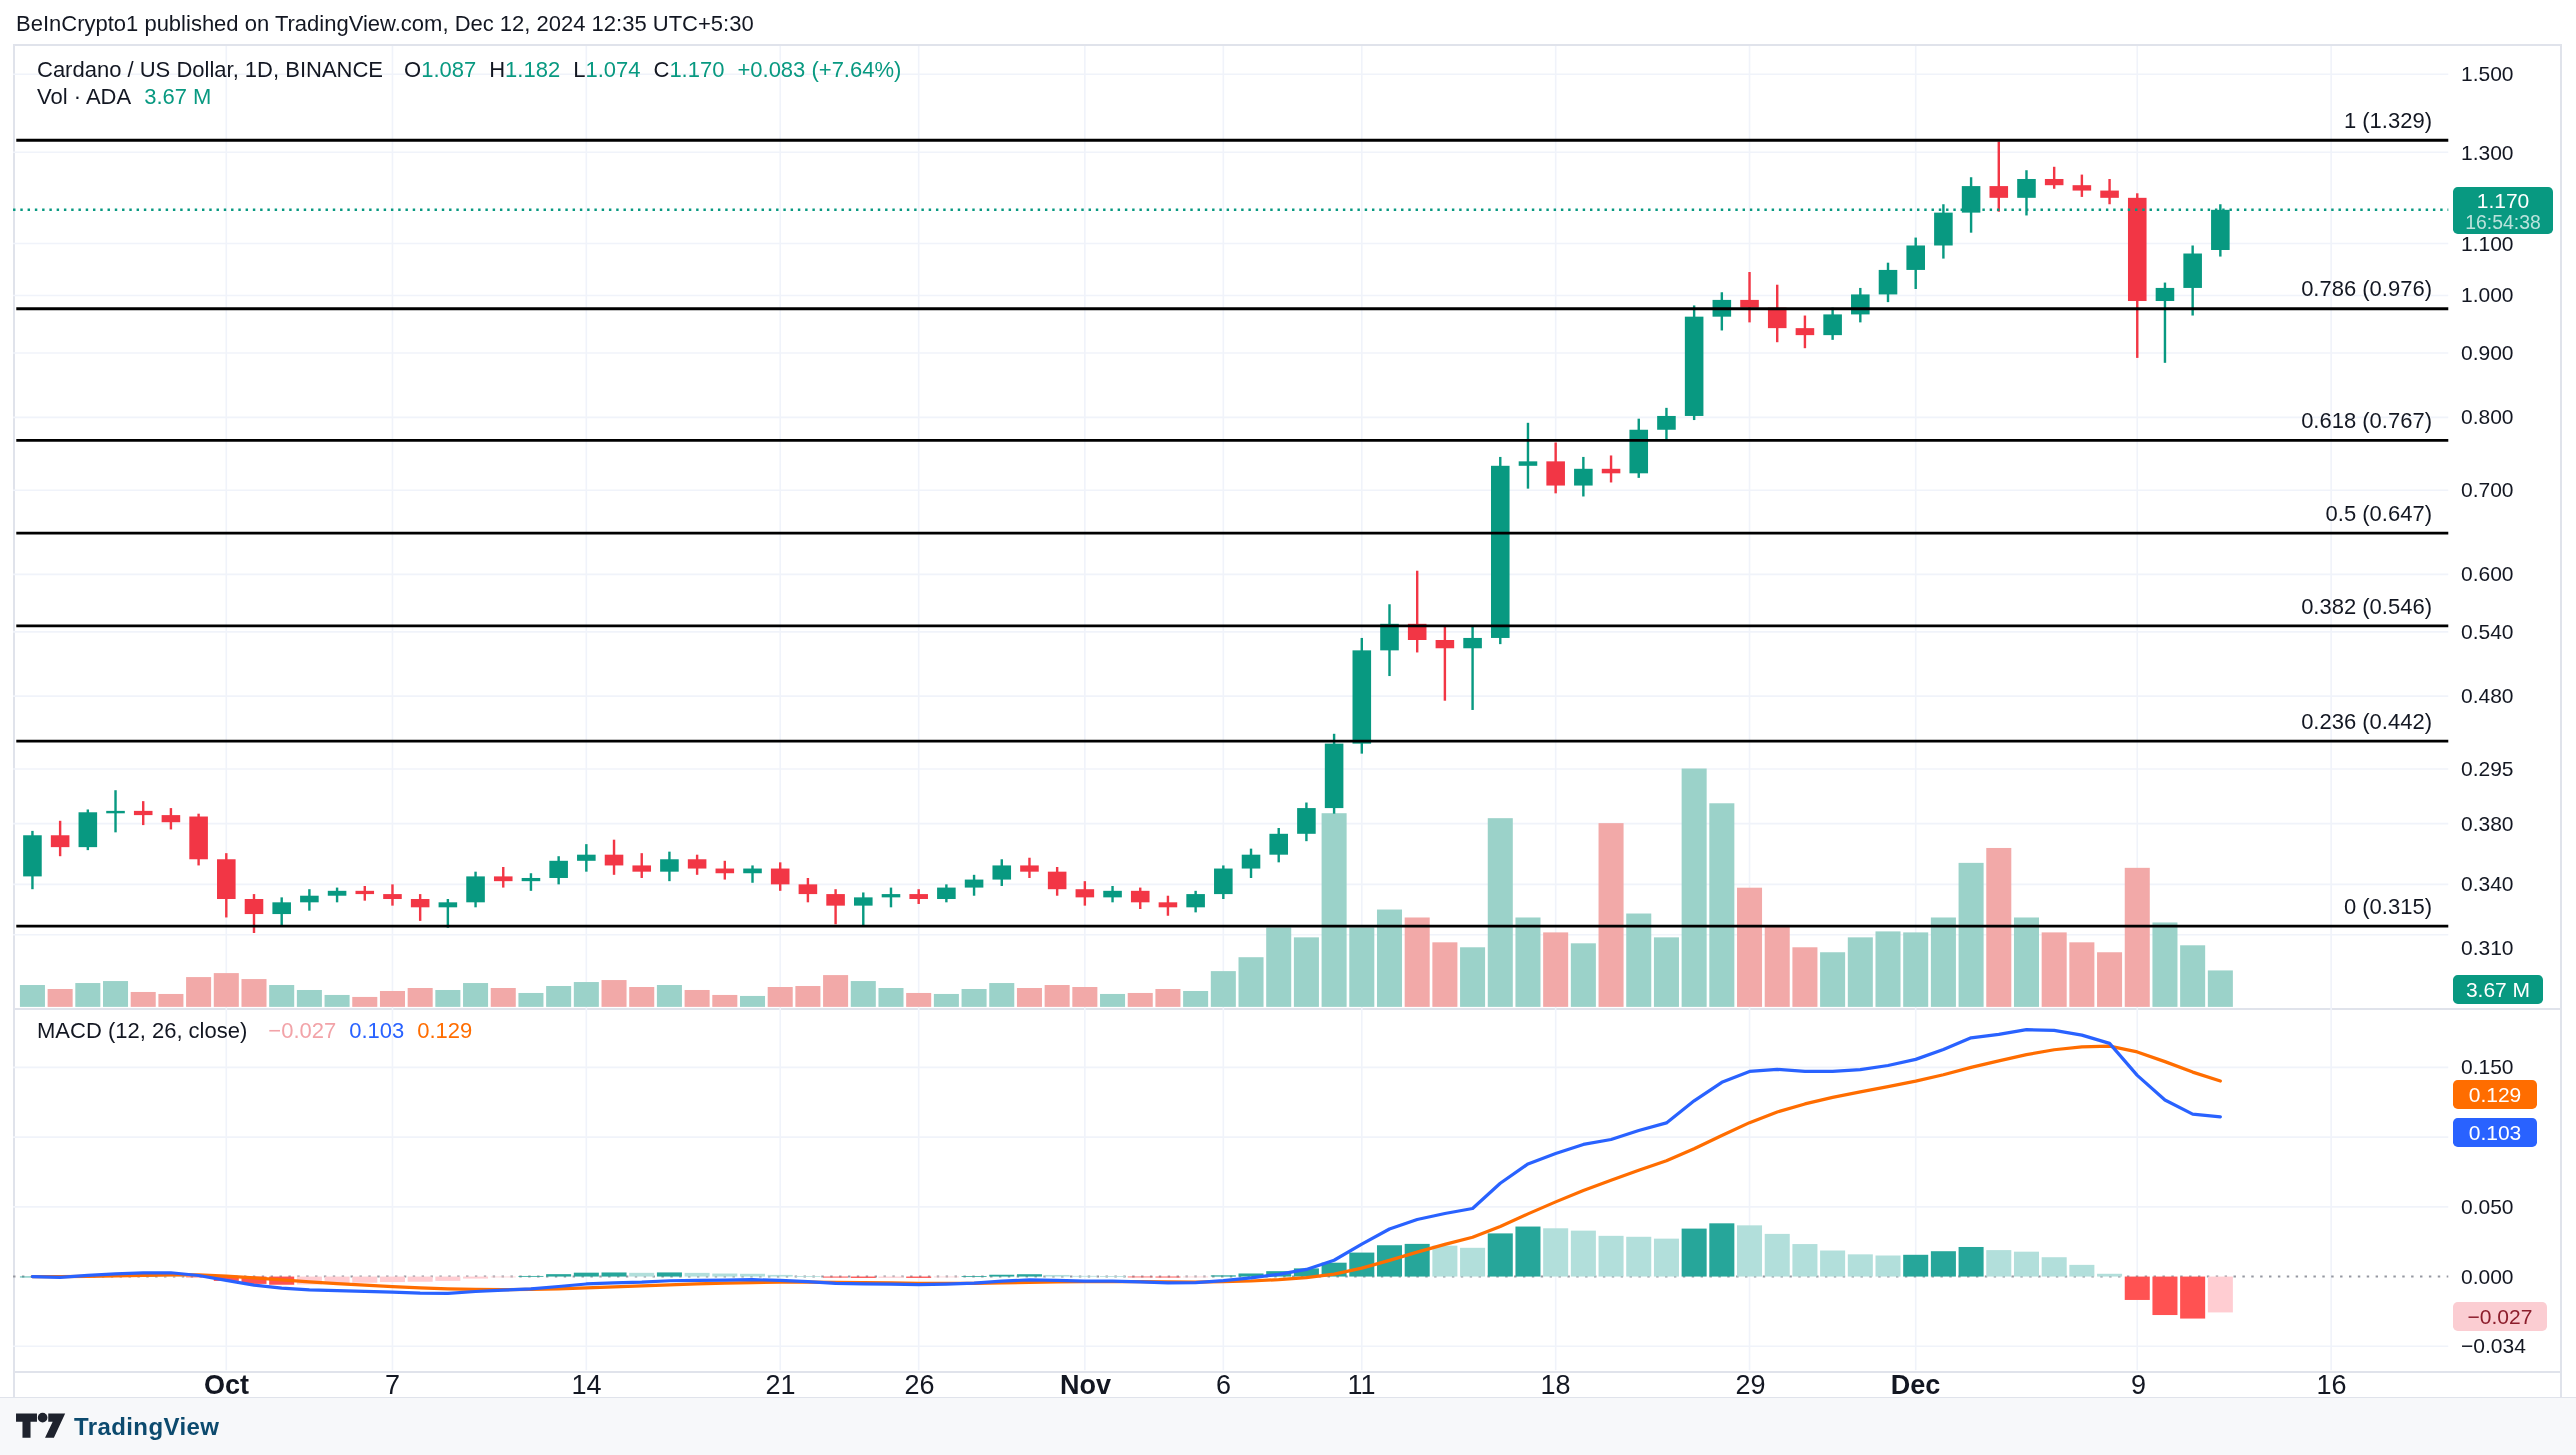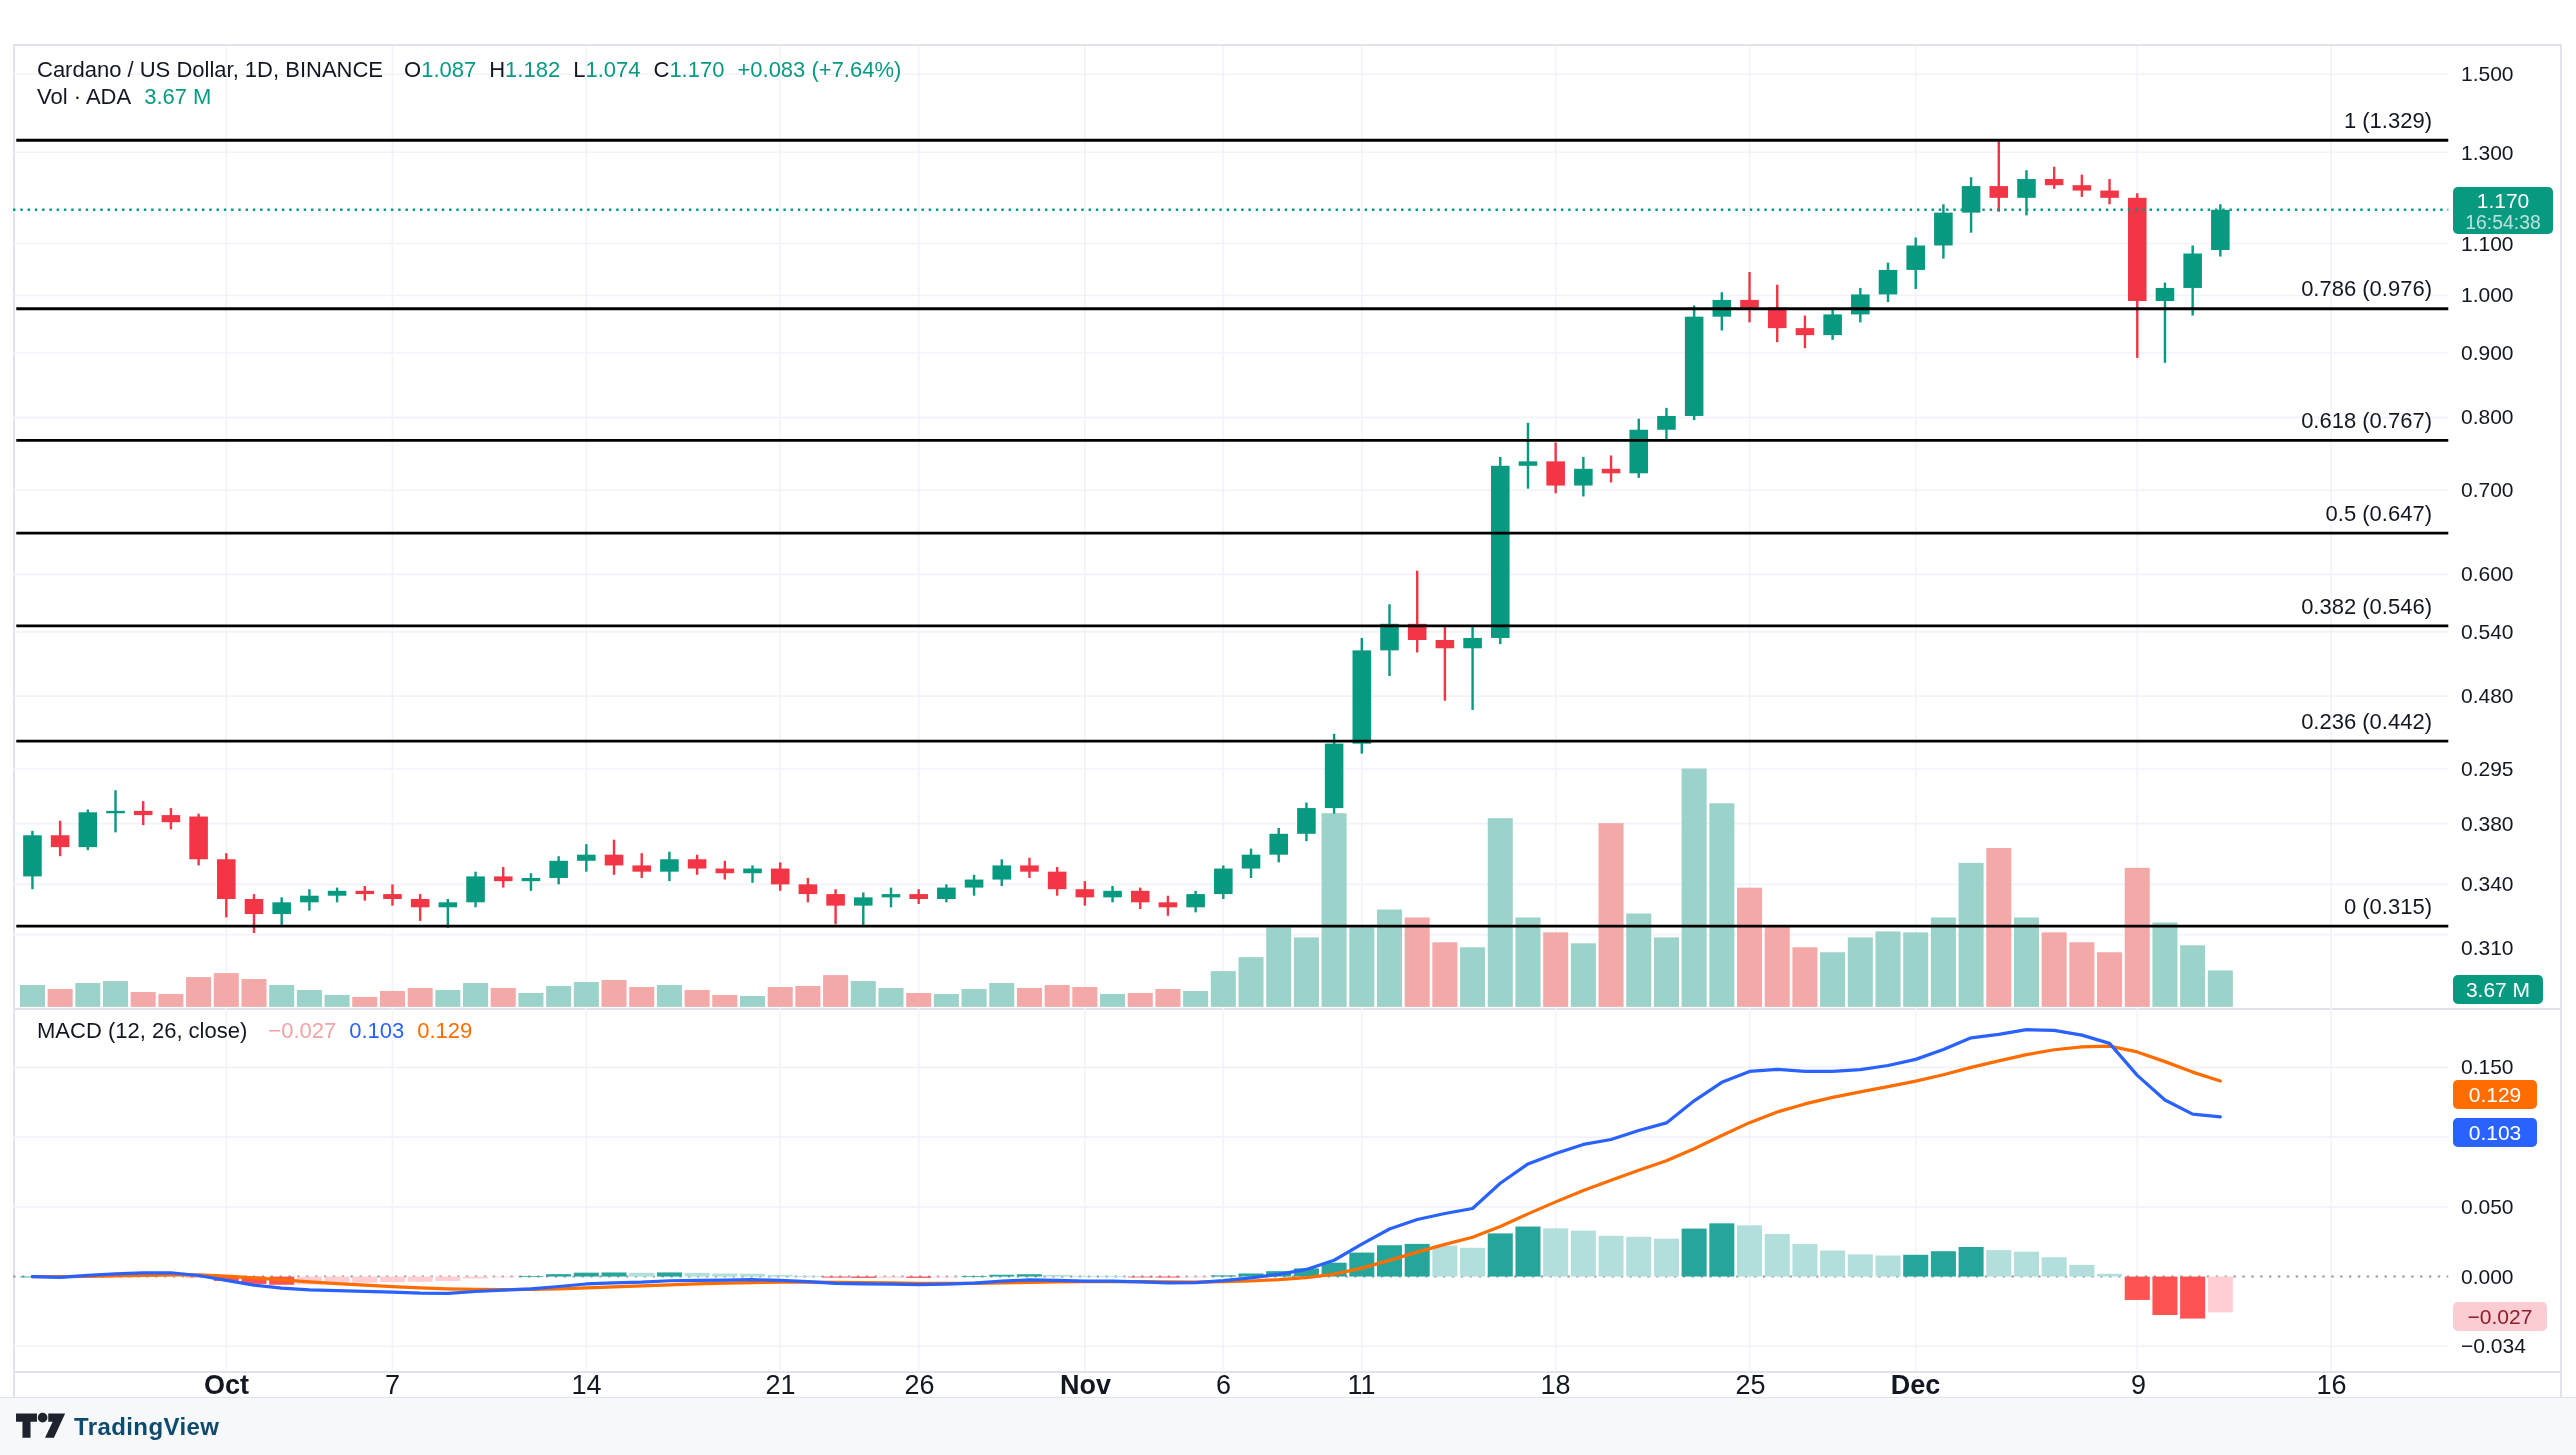--- a/index.html
+++ b/index.html
@@ -29,20 +29,21 @@
   .badge .sub { font-size:19.4px; opacity:.72; line-height:1.05; }
   .price-axis, .time-axis { position:absolute; }
   .footer { position:absolute; left:16px; top:1412px; display:flex; align-items:center; gap:8px; }
   .footer .logotext { font-size:24px; font-weight:600; color:#0c4a6e; letter-spacing:0.4px; }
 </style>
 </head>
 <body>
 
 <div class="stage">
 
+  <div class="published">BeInCrypto1 published on TradingView.com, Dec 12, 2024 12:35 UTC+5:30</div>
 
   <div class="hline" style="left:13px; top:44px; width:2549px;"></div>
   <div class="hline" style="left:13px; top:1008px; width:2549px;"></div>
   <div class="hline" style="left:13px; top:1371px; width:2549px;"></div>
   <div class="hline" style="left:0px; top:1397px; width:2576px;"></div>
   <div class="vline" style="left:13px; top:44px; height:1353px;"></div>
   <div class="vline" style="left:2560px; top:44px; height:1353px;"></div>
   <div class="below-area"></div>
 
   <svg class="plot" id="plot" width="2576" height="1455" viewBox="0 0 3190 1802">
@@ -466,21 +467,21 @@
   <div class="time-axis" id="time-axis">
       <div class="x-label bold" style="left:226px;">Oct</div>
       <div class="x-label" style="left:392px;">7</div>
       <div class="x-label" style="left:586px;">14</div>
       <div class="x-label" style="left:780px;">21</div>
       <div class="x-label" style="left:919px;">26</div>
       <div class="x-label bold" style="left:1085px;">Nov</div>
       <div class="x-label" style="left:1223px;">6</div>
       <div class="x-label" style="left:1361px;">11</div>
       <div class="x-label" style="left:1555px;">18</div>
-      <div class="x-label" style="left:1750px;">25</div>
+      <div class="x-label" style="left:1750px;">29</div>
       <div class="x-label bold" style="left:1915px;">Dec</div>
       <div class="x-label" style="left:2138px;">9</div>
       <div class="x-label" style="left:2331px;">16</div>
     </div>
   <div id="fib-labels">
       <div class="fib-label" style="left:1980px; top:108px;">1 (1.329)</div>
       <div class="fib-label" style="left:1980px; top:276px;">0.786 (0.976)</div>
       <div class="fib-label" style="left:1980px; top:408px;">0.618 (0.767)</div>
       <div class="fib-label" style="left:1980px; top:501px;">0.5 (0.647)</div>
       <div class="fib-label" style="left:1980px; top:594px;">0.382 (0.546)</div>

